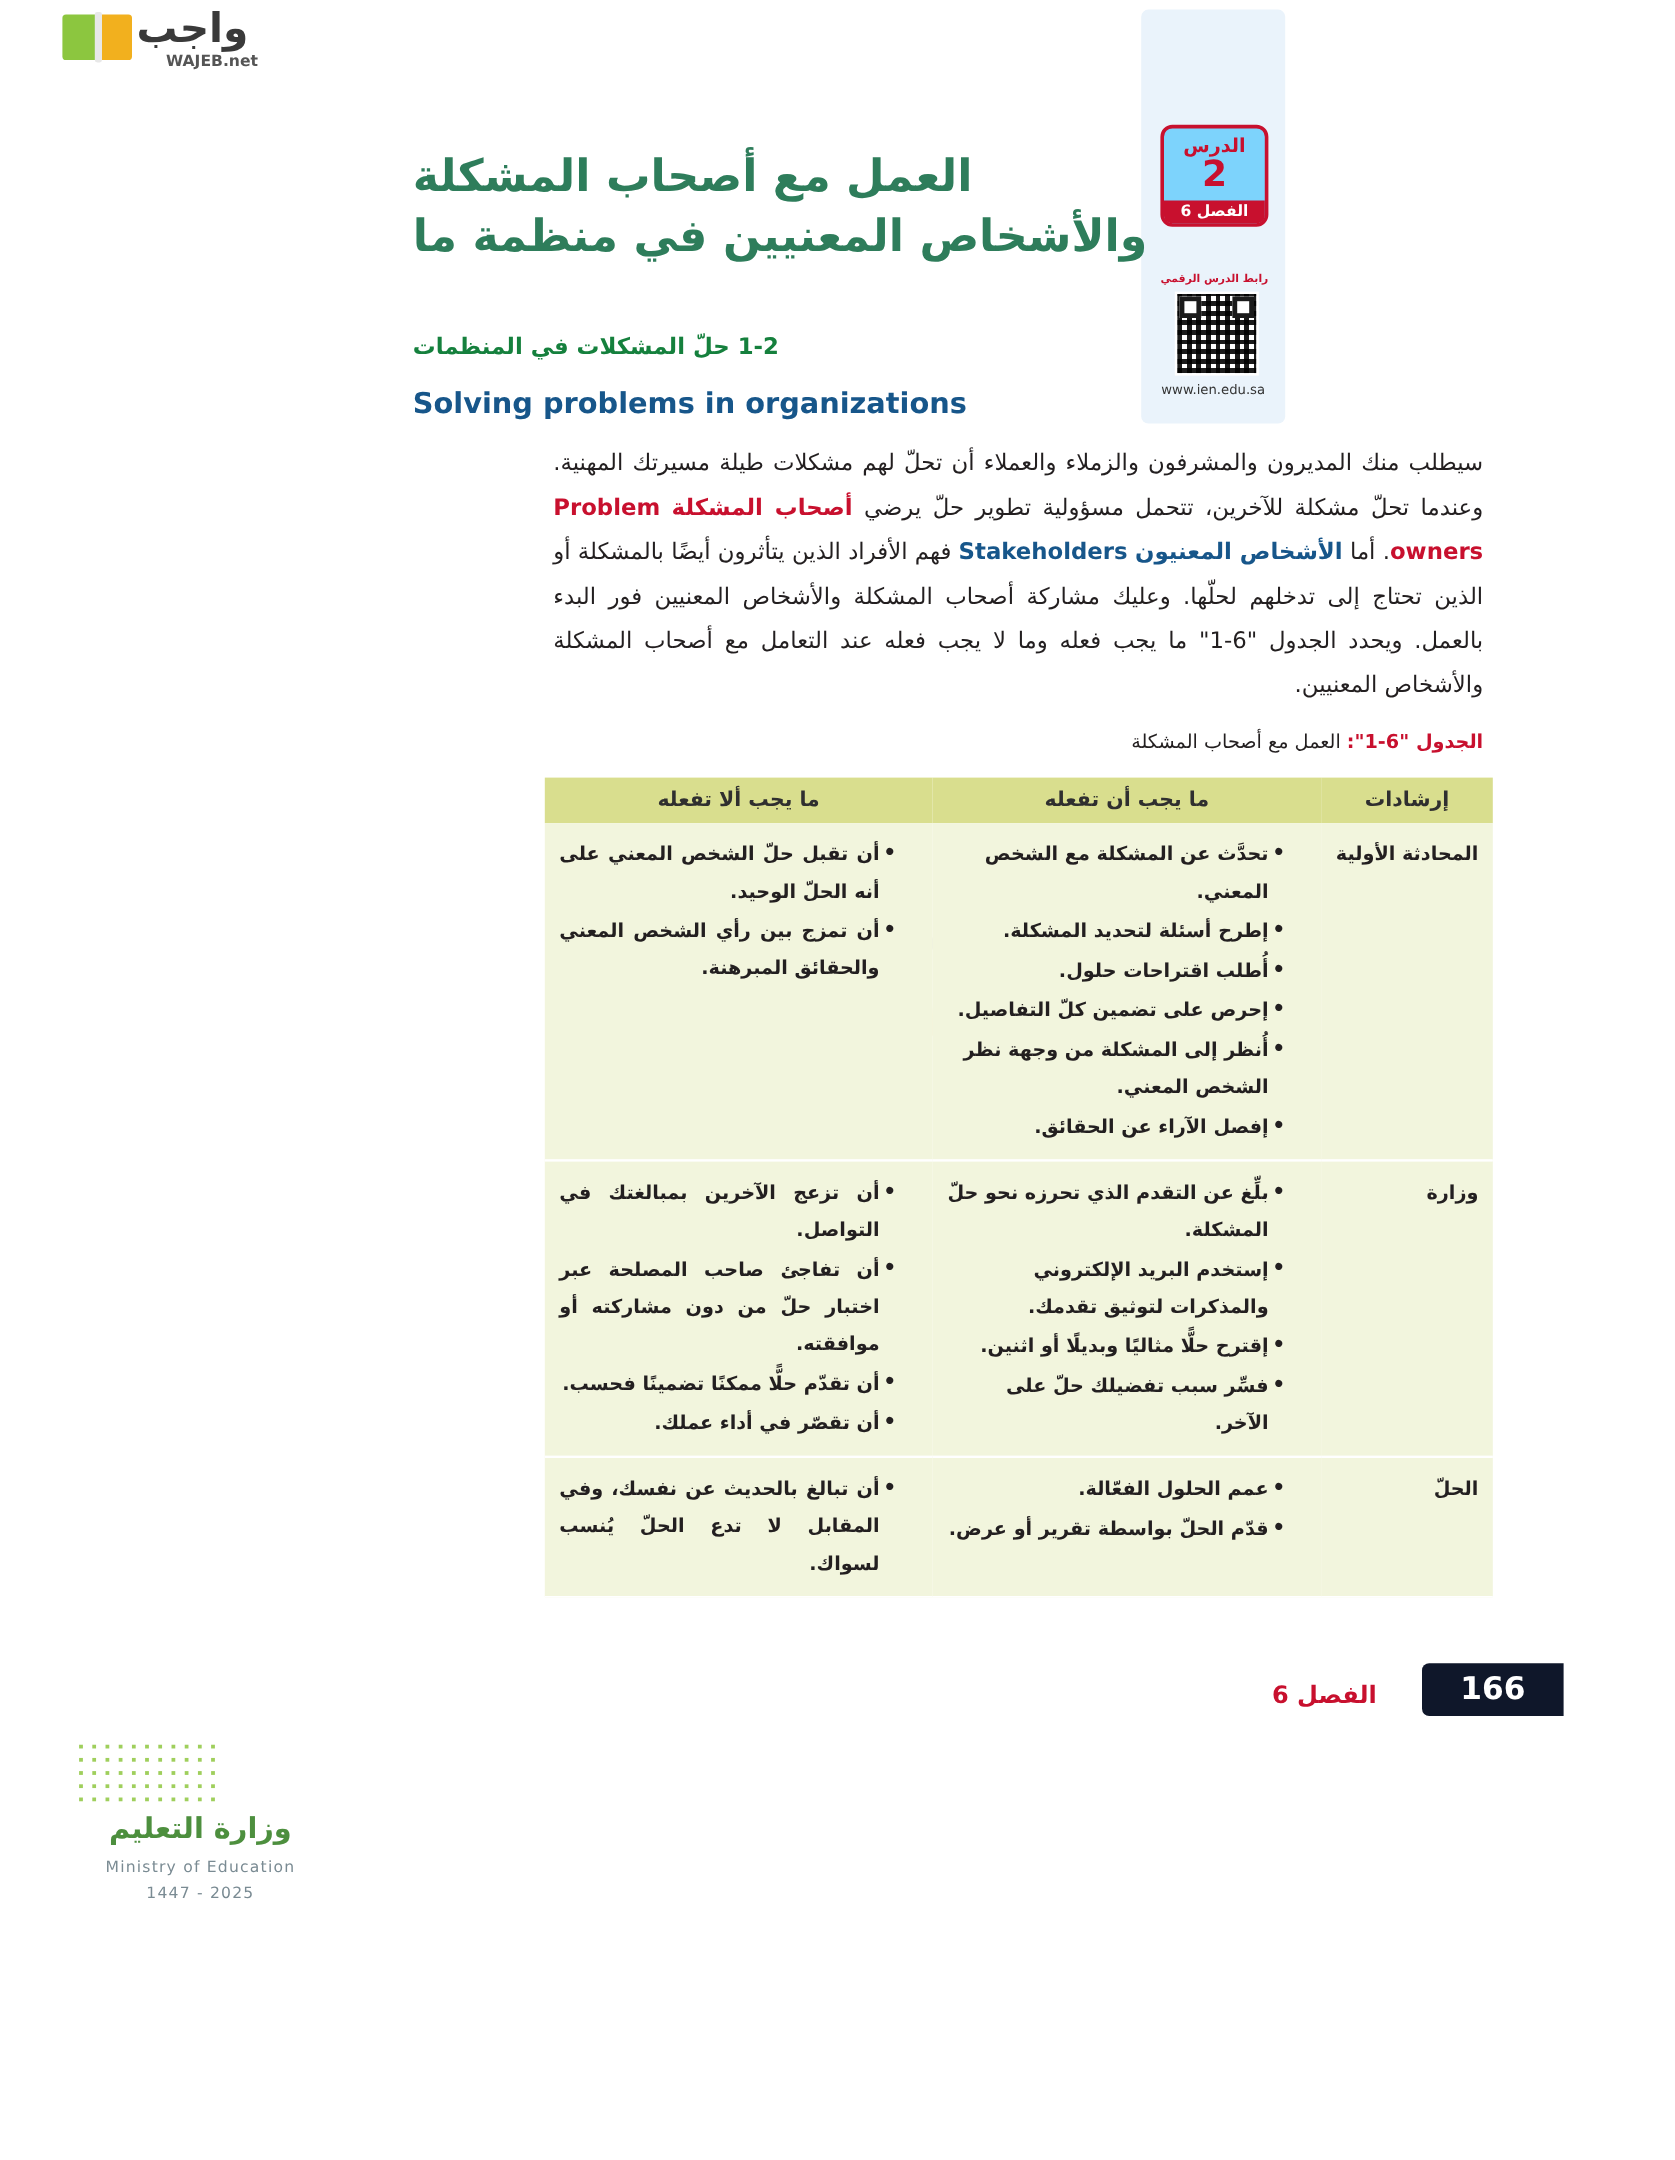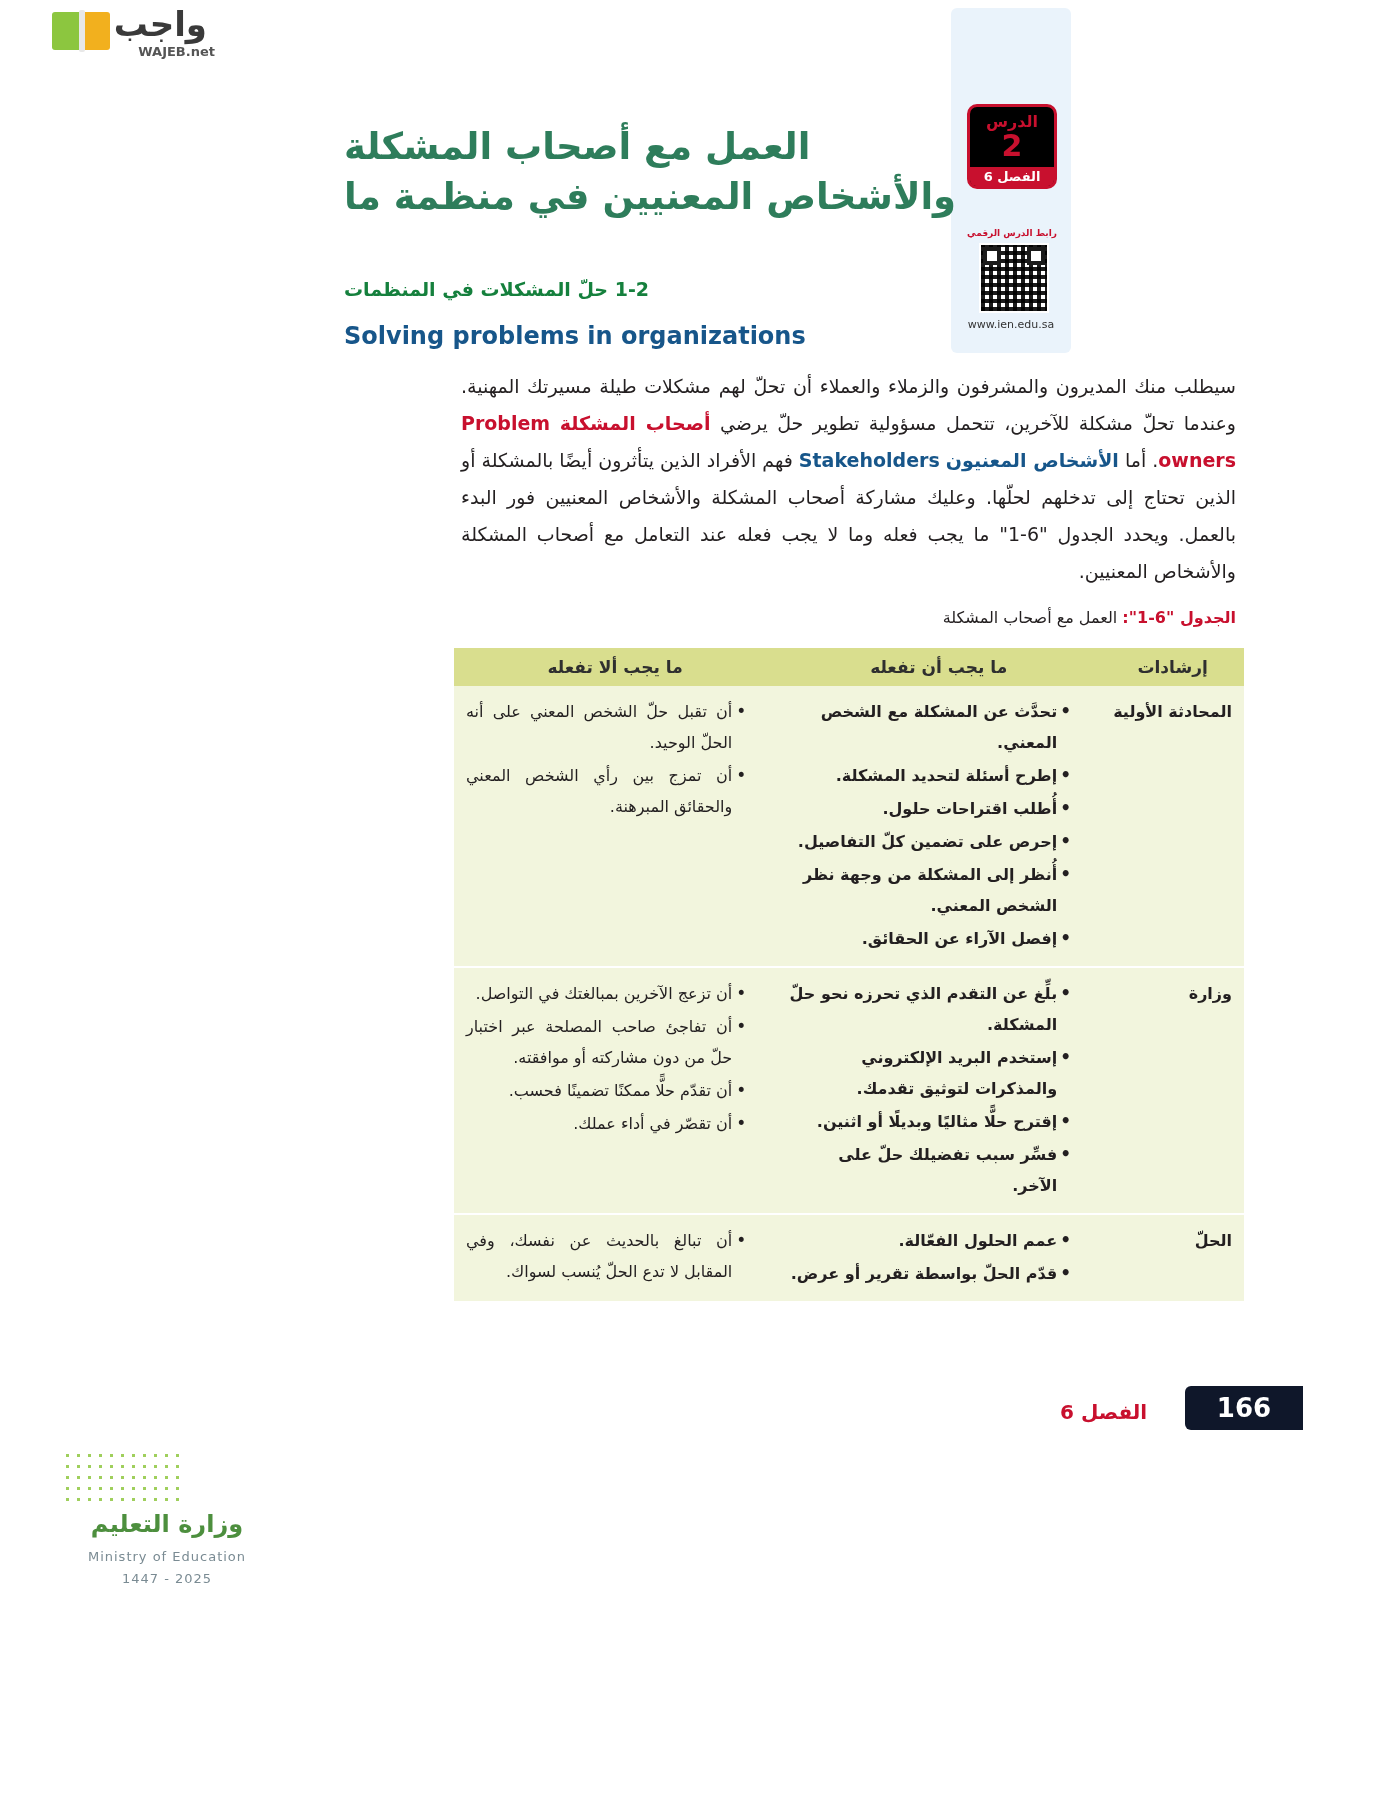--- a/index.html
+++ b/index.html
@@ -30,21 +30,21 @@
   .wm-book .right{position:absolute;left:30px;top:4px;width:28px;height:38px;background:#f2b01e;border-radius:0 3px 3px 0;}
   .wm-book .spine{position:absolute;left:27px;top:2px;width:6px;height:42px;background:#e8e8e8;border-radius:2px;}
 
   
   .lesson-box{
     position:absolute;top:8px;left:951px;width:120px;height:345px;
     background:#eaf3fb;border-radius:6px;
   }
   .lesson-badge{
     position:absolute;top:104px;left:967px;width:90px;height:85px;
-    background:#000000;border:3px solid #c8102e;border-radius:10px;
+    background:#7dd3fc;border:3px solid #c8102e;border-radius:10px;
     text-align:center;box-sizing:border-box;padding-top:6px;
   }
   .lesson-badge .l1{font-size:16px;color:#c8102e;font-weight:bold;line-height:18px;}
   .lesson-badge .l2{font-size:30px;color:#c8102e;font-weight:bold;line-height:30px;}
   .lesson-badge .l3{
     position:absolute;bottom:0;left:0;right:0;background:#c8102e;color:#fff;
     font-size:13px;font-weight:bold;padding:2px 0;border-radius:0 0 6px 6px;
   }
   .qr-caption{
     position:absolute;top:228px;left:960px;width:104px;text-align:center;
@@ -115,21 +115,21 @@
   }
   .tbl td.guide{
     font-weight:bold;text-align:right;width:118px;white-space:nowrap;
   }
   .tbl td.col{width:326px;}
   .tbl ul{margin:0;padding:0 18px 0 0;list-style:none;}
   .tbl li{position:relative;padding-right:14px;margin-bottom:2px;font-weight:bold;}
   .tbl li::before{
     content:"•";position:absolute;right:0;top:0;color:#231f20;font-size:17px;
   }
-  .tbl li.b{font-weight:normal;}
+  .tbl li.b{font-weight:bold;}
   .tbl td.col-dont{text-align:justify;}
   .row-sep td{border-top:2px solid #ffffff;}
 
   
   .wm-center{
     position:absolute;top:742px;right:455px;width:300px;height:170px;
     opacity:.30;pointer-events:none;
   }
   .wm-center .txt{
     position:absolute;top:10px;right:42px;font-size:46px;font-weight:bold;color:#bdbdbd;

